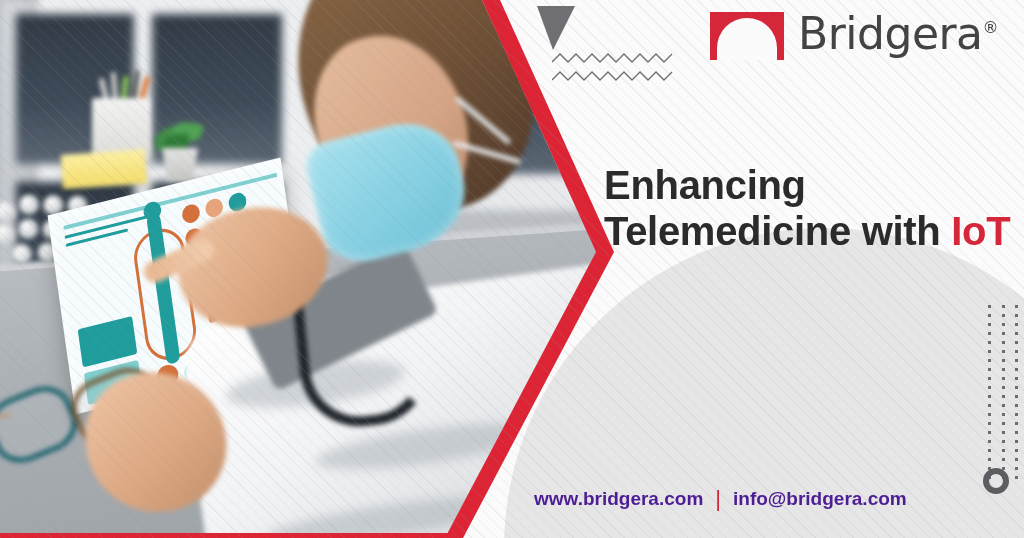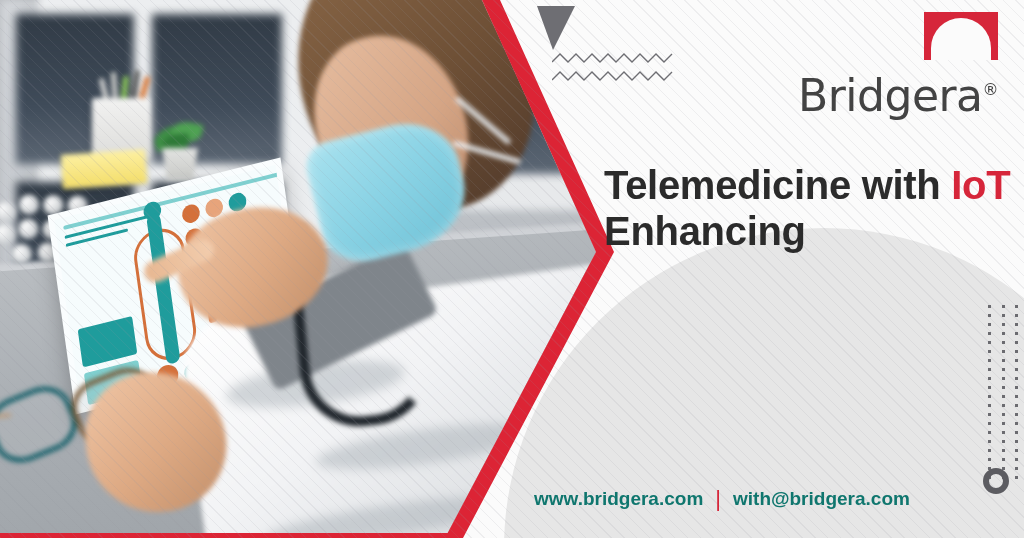--- a/index.html
+++ b/index.html
@@ -283,23 +283,22 @@
   }
   .ring {
     position:absolute; left:983px; top:468px;
     width:26px; height:26px; border-radius:50%;
     border:6px solid #5c5c61; z-index:7;
   }
 
   
   .logo {
     position:absolute; right:26px; top:12px;
-    display:flex; align-items:flex-end; gap:14px;
+    display:flex; align-items:flex-start; gap:14px;
     z-index:8;
-    flex-direction:column;
   }
   .logo-mark {
     position:relative; width:74px; height:48px;
     background:#d6263a;
   }
   .logo-mark::after {
     content:""; position:absolute;
     left:7px; bottom:0; width:60px; height:42px;
     border-radius:30px 30px 0 0;
     background:#fbfbfb;
@@ -333,21 +332,21 @@
     box-shadow:0 2px 5px rgba(0,0,0,.12);
   }
 
   
   .footer {
     position:absolute; left:534px; top:486px;
     z-index:8; display:flex; align-items:center; gap:12px;
     font-size:19px; font-weight:700; color:#1f1f1f;
   }
   .footer .sep { color:#d6263a; font-weight:400; font-size:22px; }
-  .footer a { color:#0f766e; text-decoration:none; }
+  .footer a { color:#4c1d95; text-decoration:none; }
 </style>
 </head>
 <body>
 
 <div id="banner">
 
   <div class="pale-circle"></div>
 
   <div class="photo-wrap">
     <div class="photo">
@@ -483,24 +482,24 @@
   </div>
 
   <div class="ring"></div>
 
   <div class="logo">
     <div class="logo-mark"></div>
     <div class="logo-word"><span>Bridgera</span><span class="logo-reg">®</span></div>
   </div>
 
   <h1 class="headline">
+    <span class="hl-line">Enhancing</span>
     <span class="hl-line"><span>Telemedicine with </span><span class="hl-red">IoT</span></span>
-    <span class="hl-line">Enhancing</span>
   </h1>
 
 
   <div class="footer">
     <a href="#">www.bridgera.com</a>
     <span class="sep">|</span>
-    <a href="#">with@bridgera.com</a>
+    <a href="#">info@bridgera.com</a>
   </div>
 
 </div>
 
 </body></html>

